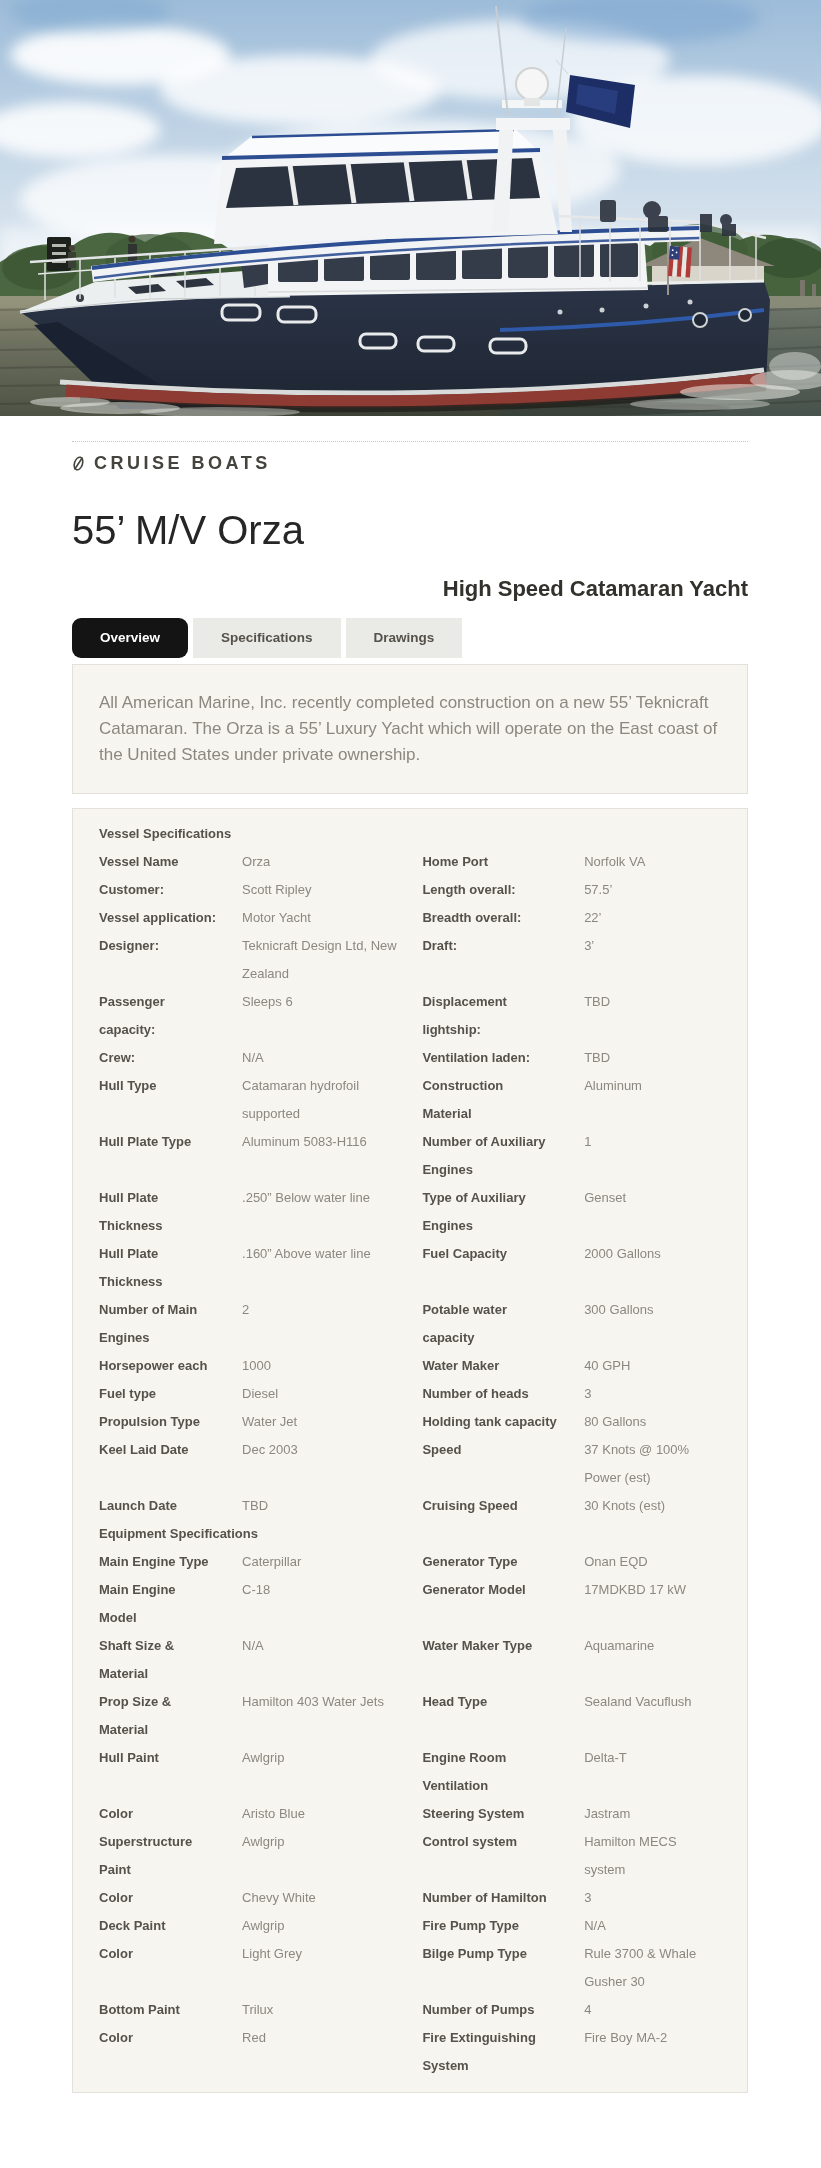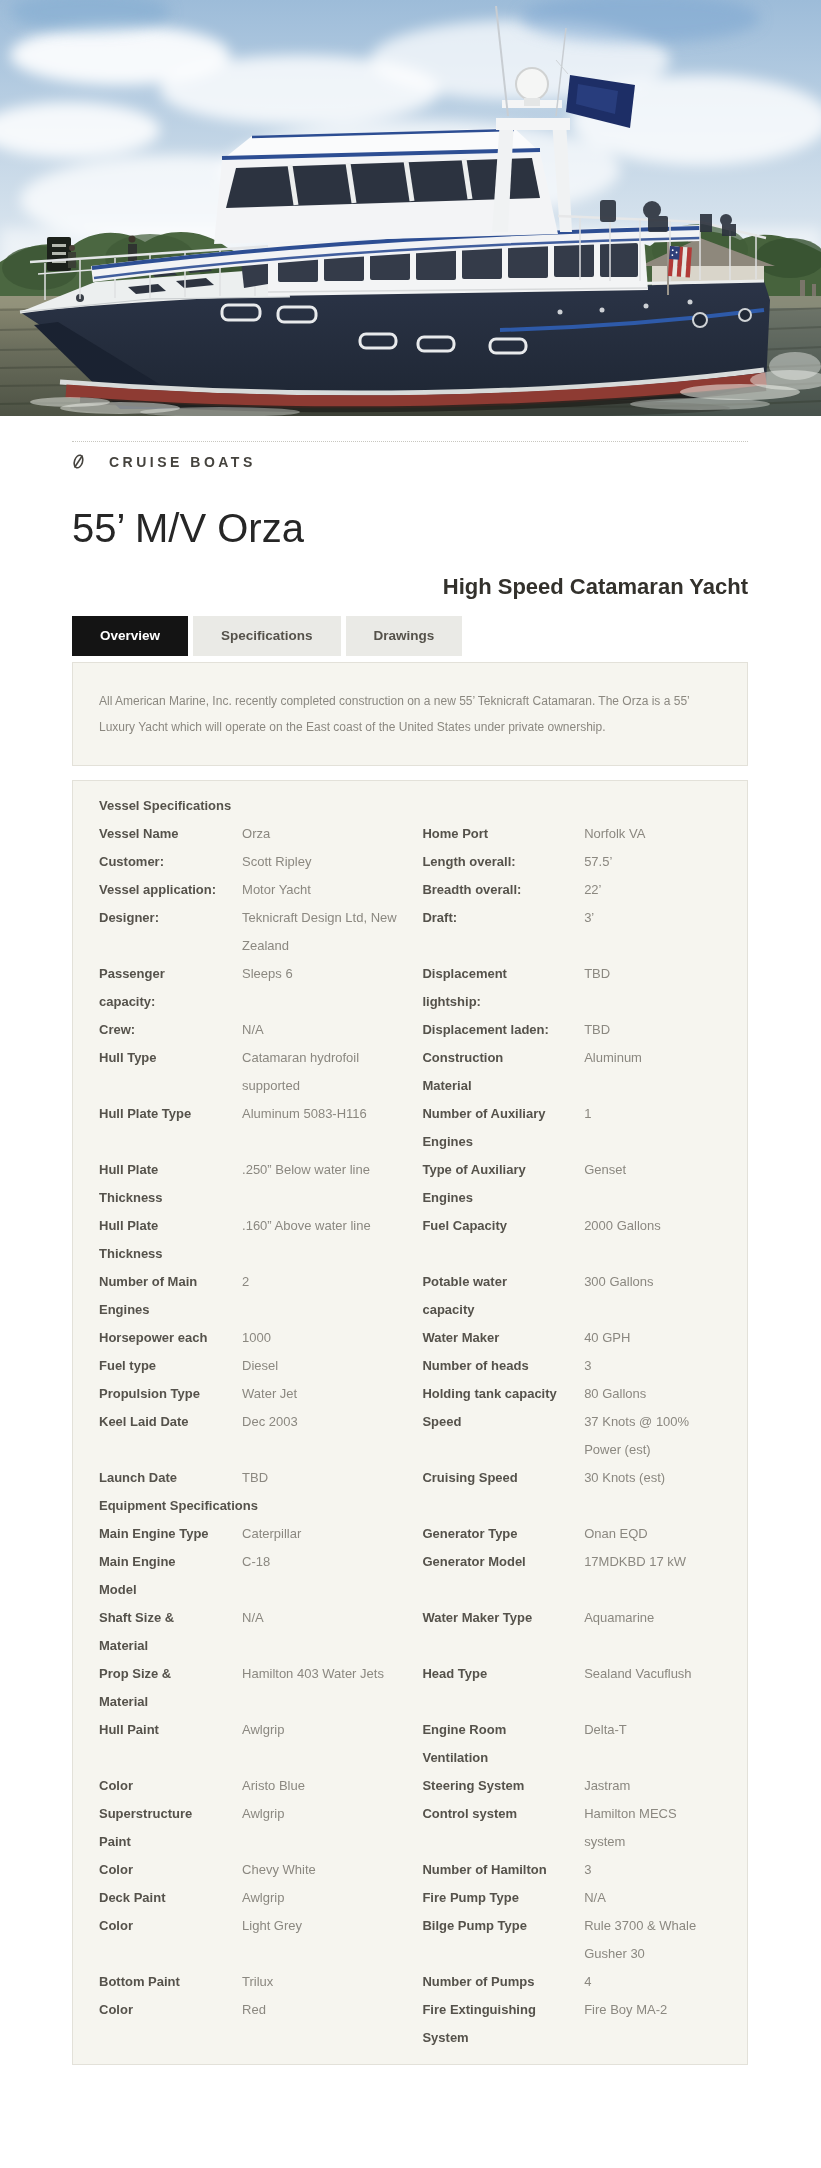--- a/index.html
+++ b/index.html
@@ -7,35 +7,35 @@
   .page{position:relative;width:821px;height:2168px;margin:0 auto;background:var(--page-bg,#fff);overflow:hidden;}
 
   
   .hero{display:block;width:821px;height:416px;}
   .hero svg{display:block;}
 
   
   .content{margin:0 73px 0 72px;width:676px;}
 
   .breadcrumb-bar{margin-top:25px;border-top:1px dotted var(--divider,#c8c7c0);padding-top:11px;}
-  .breadcrumb-link{display:inline-flex;align-items:center;gap:24px;text-decoration:none;
-    color:var(--breadcrumb-text,#45433e);font-size:14px;font-weight:bold;letter-spacing:3.5px;}
+  .breadcrumb-link{display:inline-flex;align-items:center;gap:9px;text-decoration:none;
+    color:var(--breadcrumb-text,#45433e);font-size:18px;font-weight:bold;letter-spacing:3.5px;}
   .breadcrumb-link svg{flex:0 0 auto;}
 
   h1.title{margin:30px 0 0;font-size:40px;line-height:48px;font-weight:400;color:var(--heading-text,#262626);}
   h2.subtitle{margin:22px 0 0;font-size:22px;line-height:26px;font-weight:bold;color:var(--subtitle-text,#33312c);text-align:right;}
 
   .tabs{margin-top:16px;display:flex;}
   .tab{margin-right:5px;padding:12px 28px;font-size:13.5px;line-height:16px;font-weight:bold;
     background:var(--tab-bg,#eaeae6);color:var(--tab-text,#55524b);cursor:pointer;white-space:nowrap;}
-  .tab.active{background:var(--tab-active-bg,#141414);color:var(--tab-active-text,#ffffff);}
+  .tab.active{background:var(--tab-active-bg,#141414);color:var(--tab-active-text,#ffffff);border-radius:9px;}
 
   .panel{background:var(--panel-bg,#f6f5ef);border:1px solid var(--panel-border,#e3e1d9);box-sizing:border-box;}
   .panel.overview{margin-top:6px;padding:25px 26px;}
-  .panel.overview p{margin:0;font-size:12px;line-height:26px;color:var(--body-text,#8b8880);}
+  .panel.overview p{margin:0;font-size:17px;line-height:26px;color:var(--body-text,#8b8880);}
 
   .panel.specs{margin-top:14px;padding:11px 26px 12px;}
   table.spec{width:100%;border-collapse:collapse;table-layout:fixed;}
   table.spec td{vertical-align:top;padding:0;font-size:13px;line-height:28px;white-space:pre;}
   td.spec-label{font-weight:bold;color:var(--label-text,#55524b);}
   td.spec-value{color:var(--value-text,#8b8880);}
   tr.section-heading td{font-weight:bold;color:var(--label-text,#55524b);margin-left:47px;}
 </style>
 </head>
 <body>
@@ -351,21 +351,21 @@
               <td class="spec-label">Passenger
 capacity:</td>
               <td class="spec-value">Sleeps 6</td>
               <td class="spec-label">Displacement
 lightship:</td>
               <td class="spec-value">TBD</td>
             </tr>
             <tr>
               <td class="spec-label">Crew:</td>
               <td class="spec-value">N/A</td>
-              <td class="spec-label">Displacement laden:</td>
+              <td class="spec-label">Ventilation laden:</td>
               <td class="spec-value">TBD</td>
             </tr>
             <tr>
               <td class="spec-label">Hull Type</td>
               <td class="spec-value">Catamaran hydrofoil
 supported</td>
               <td class="spec-label">Construction
 Material</td>
               <td class="spec-value">Aluminum</td>
             </tr>

